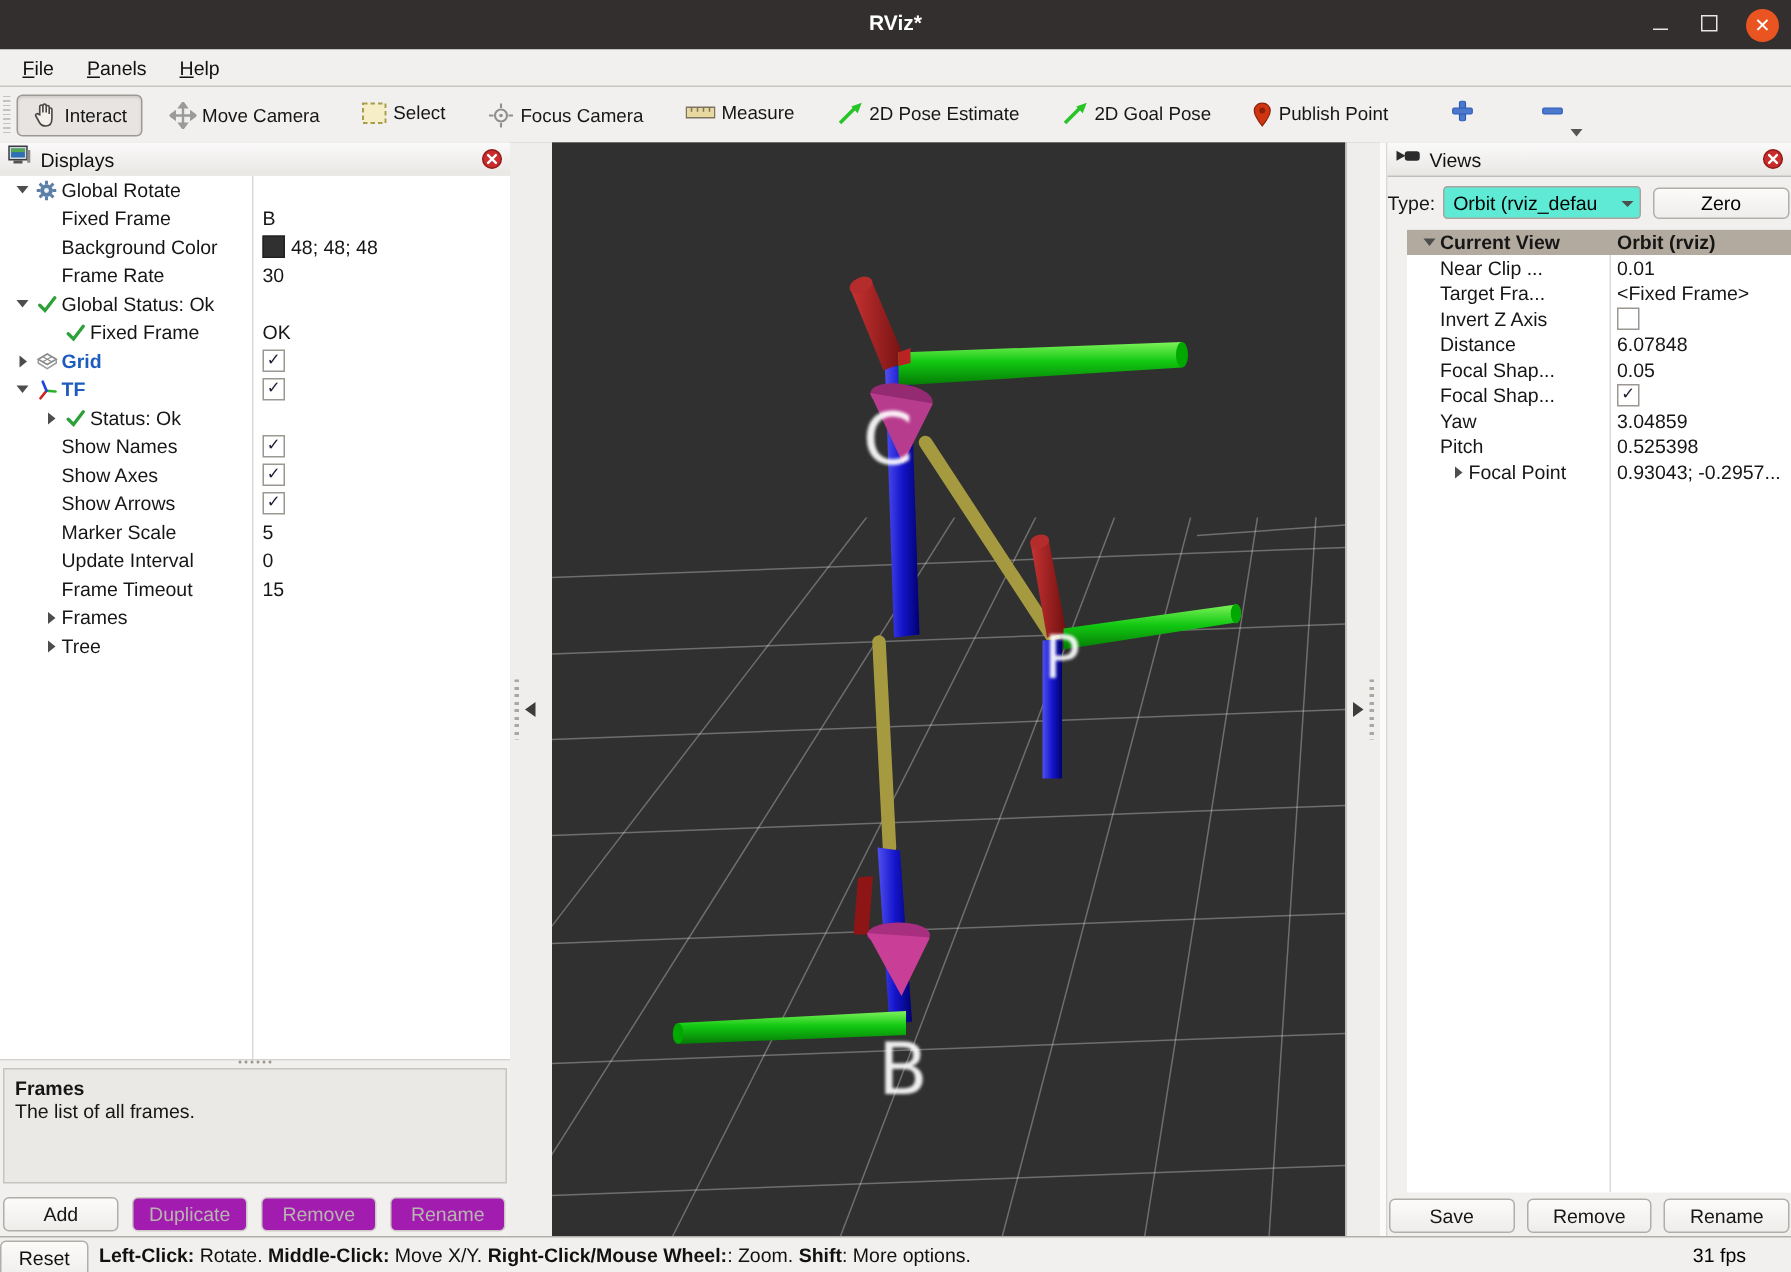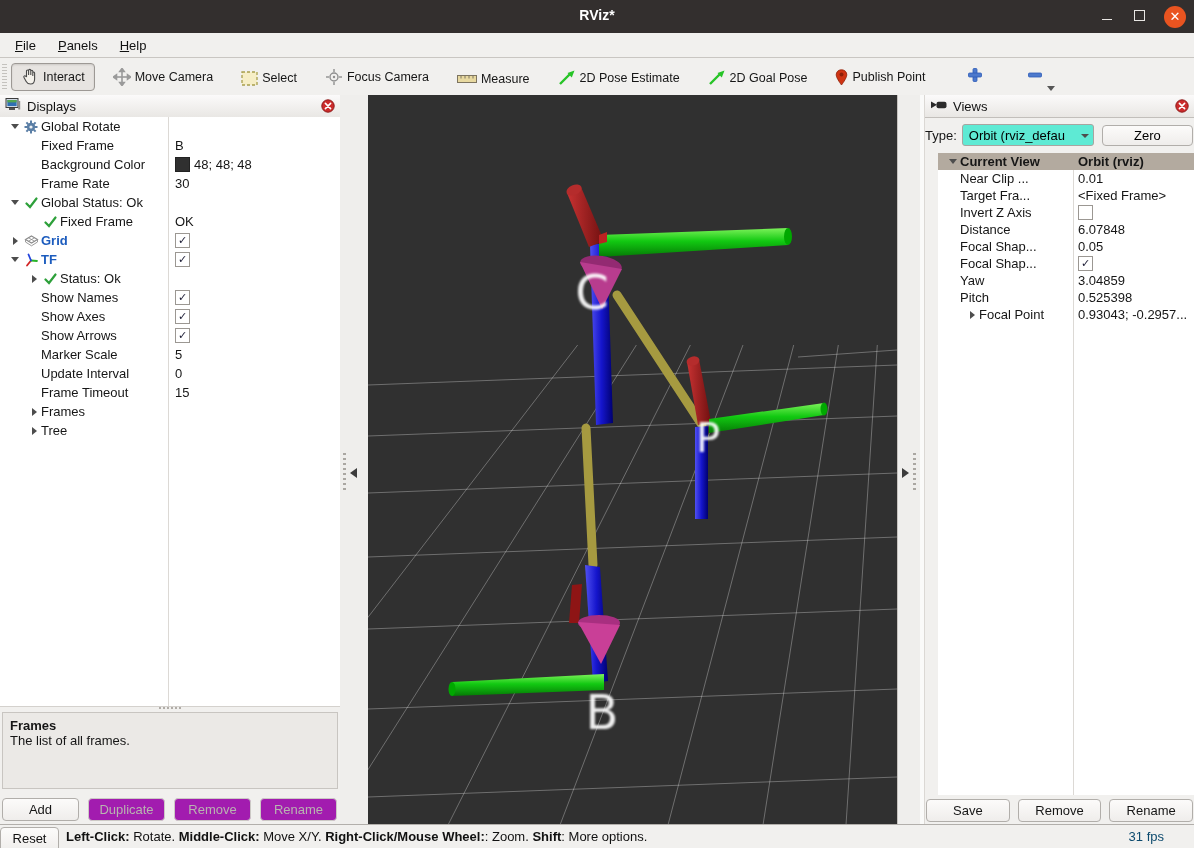--- a/index.html
+++ b/index.html
@@ -93,21 +93,21 @@
   .typerow{position:absolute;left:5px;right:0;top:27px;height:26px;display:flex;align-items:center;font-size:13px;}
   .typerow .tlbl{margin-right:5px;color:#161616;}
   .combo{width:132px;height:22px;background:#5eead4;border:1px solid #a8a4a0;border-radius:3px;
     position:relative;font-size:13px;line-height:21px;padding:0 16px 0 6px;white-space:nowrap;overflow:hidden;box-sizing:border-box;}
   .combo .caret{position:absolute;right:4px;top:9px;width:0;height:0;border-left:4px solid transparent;
     border-right:4px solid transparent;border-top:4px solid #4d4d4d;}
   .zerobtn{margin-left:8px;flex:1;margin-right:1px;background:linear-gradient(#fcfbfa,#efedeb);
     border:1px solid #b1aeaa;border-radius:4px;font-size:13px;text-align:center;padding:2px 0;}
   .views .tree{left:18px;top:58px;width:269px;height:642px;}
   .views .btnrow{left:6px;right:1px;top:704px;gap:8px;}
-  .fps{position:absolute;right:30px;top:4px;font-size:13px;color:#0c4a6e;}
+  .fps{position:absolute;right:30px;top:4px;font-size:13px;color:#000000;}
 
   
   .statusbar{position:absolute;left:0;bottom:0;right:0;height:23px;background:#f1f0ee;
     border-top:1px solid #b2afab;font-size:13px;color:#111;}
   .resetbtn{position:absolute;left:0px;top:2px;width:57px;background:linear-gradient(#fcfbfa,#efedeb);
     border:1px solid #b1aeaa;border-radius:4px 4px 0 0;font-size:13px;text-align:center;padding:3px 0 6px 0;}
   .stattext{position:absolute;left:66px;top:4px;white-space:nowrap;}
 </style>
 </head>
 <body>
@@ -124,21 +124,21 @@
   </div>
 
   <div class="menubar" id="menubar">
       <span class="menuitem"><u>F</u>ile</span>
       <span class="menuitem"><u>P</u>anels</span>
       <span class="menuitem"><u>H</u>elp</span>
     </div>
 
   <div class="toolbar">
     <div class="tb-grip"></div>
-    <div id="tools" style="display:flex;align-items:flex-end;">
+    <div id="tools" style="display:flex;align-items:flex-start;">
         <div class="tool active">
           <span class="ticon">
             <svg width="18" height="18" viewBox="0 0 18 18">
               <path d="M5.5 8.5 L5.5 3.2 Q5.5 2 6.6 2 Q7.6 2 7.6 3.2 L7.6 7 L7.6 2.6 Q7.6 1.4 8.7 1.4 Q9.8 1.4 9.8 2.6 L9.8 7 L9.8 3.4 Q9.8 2.3 10.8 2.3 Q11.8 2.3 11.8 3.4 L11.8 8 L11.8 5 Q11.8 4 12.7 4 Q13.6 4 13.6 5 L13.6 11 Q13.6 16 9.5 16 Q6.5 16 5.2 13.5 L3 9.5 Q2.4 8.4 3.3 7.9 Q4.1 7.4 4.9 8.4 Z" fill="#f4f1eb" stroke="#4a4a4a" stroke-width="1.1"></path>
             </svg>
           </span>
           <span>Interact</span>
         </div>
         <div class="tool">
           <span class="ticon">

